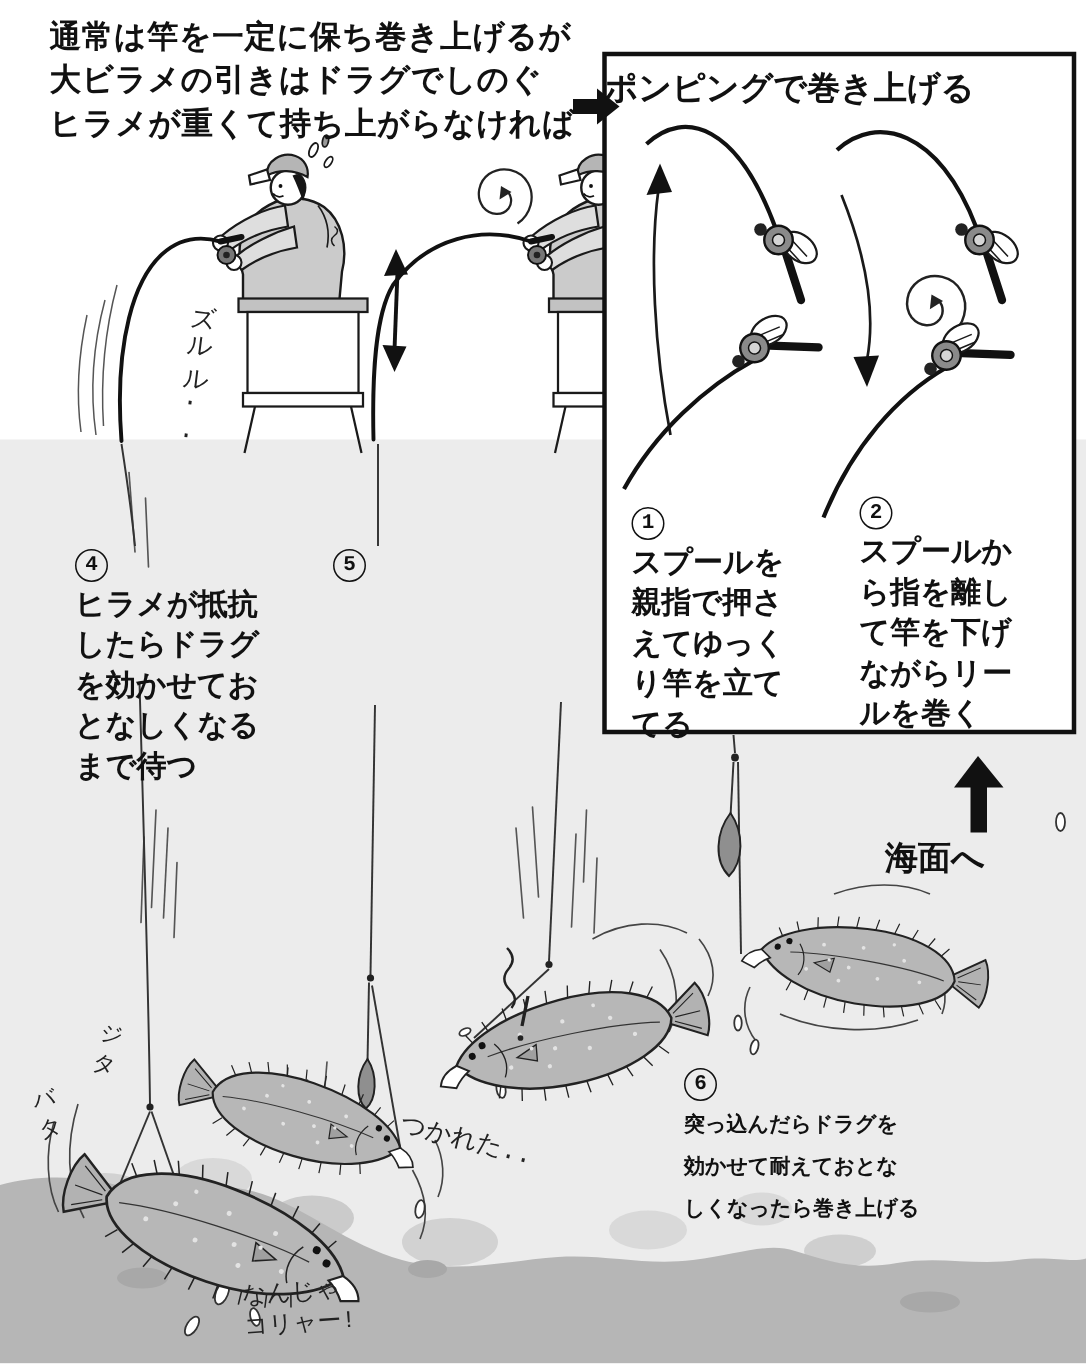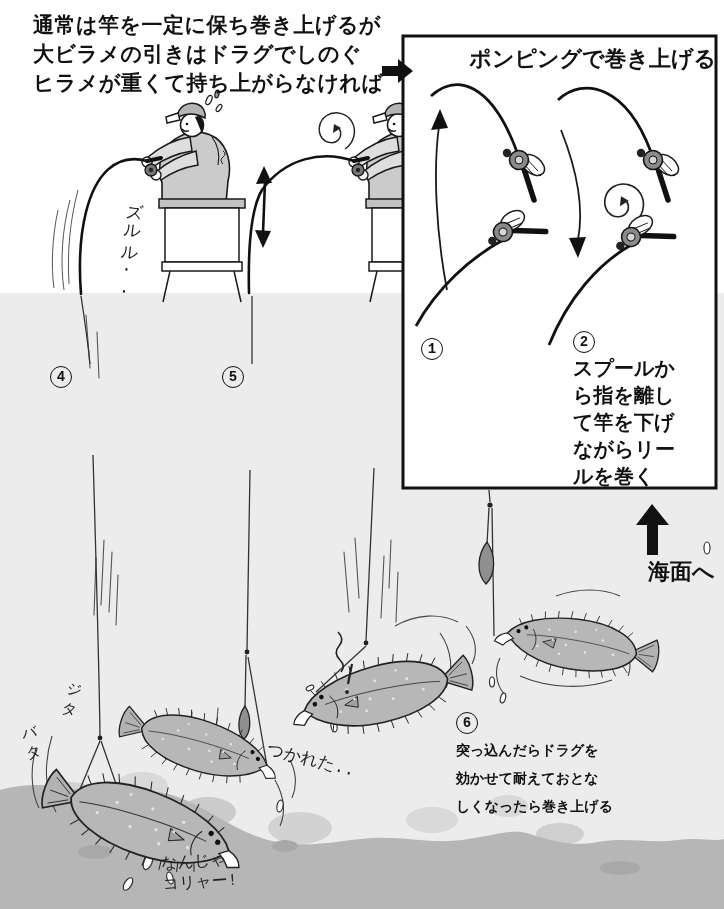--- a/index.html
+++ b/index.html
@@ -1,22 +1,22 @@
 <!DOCTYPE html>
 <html><head>
 <meta charset="utf-8">
 <style>
   html,body{margin:0;padding:0;background:#fff;}
   .stage{position:relative;width:724px;height:909px;background:#fff;overflow:hidden;
          font-family:Liberation Mono, monospace;color:#111;}
   svg.art{position:absolute;left:0;top:0;}
   .txt{position:absolute;white-space:pre-line;font-weight:bold;}
   .intro{left:33px;top:12px;font-size:21px;line-height:29px;letter-spacing:.5px;}
-  .box-title{left:403px;top:44px;width:313px;text-align:right;font-size:22px;}
-  .kaimen{left:648px;top:557px;font-size:22px;}
+  .box-title{left:403px;top:44px;width:313px;text-align:left;font-size:22px;}
+  .kaimen{left:590px;top:557px;font-size:22px;}
   .step{position:absolute;}
   .circ{display:flex;align-items:center;justify-content:center;width:22px;height:22px;
         border:1.8px solid #111;border-radius:50%;font-size:14px;font-weight:bold;box-sizing:border-box;}
   .stext{white-space:pre-line;font-weight:bold;margin-top:3px;}
   .s1{left:421px;top:338px;}  .s1 .stext{font-size:20px;line-height:27px;}
   .s2{left:573px;top:331px;}  .s2 .stext{font-size:20px;line-height:27px;}
   .s4{left:50px;top:366px;}   .s4 .stext{font-size:20px;line-height:27px;}
   .s5{left:222px;top:366px;}  .s5 .stext{font-size:20px;line-height:27px;}
   .s6{left:456px;top:712px;}  .s6 .stext{font-size:14px;line-height:28px;}
   .hand{position:absolute;font-weight:normal;color:#222;white-space:pre-line;}
@@ -263,32 +263,42 @@
 </svg>
 
 <div class="txt intro">通常は竿を一定に保ち巻き上げるが
 大ビラメの引きはドラグでしのぐ
 ヒラメが重くて持ち上がらなければ</div>
 
 <div class="txt box-title">ポンピングで巻き上げる</div>
 
 <div class="step s1">
   <span class="circ">1</span>
+  <div class="stext">スプールを
+親指で押さ
+えてゆっく
+り竿を立て
+てる</div>
 </div>
 <div class="step s2">
   <span class="circ">2</span>
   <div class="stext">スプールか
 ら指を離し
 て竿を下げ
 ながらリー
 ルを巻く</div>
 </div>
 
 <div class="step s4">
   <span class="circ">4</span>
+  <div class="stext">ヒラメが抵抗
+したらドラグ
+を効かせてお
+となしくなる
+まで待つ</div>
 </div>
 <div class="step s5">
   <span class="circ">5</span>
 </div>
 <div class="step s6">
   <span class="circ">6</span>
   <div class="stext">突っ込んだらドラグを
 効かせて耐えておとな
 しくなったら巻き上げる</div>
 </div>

